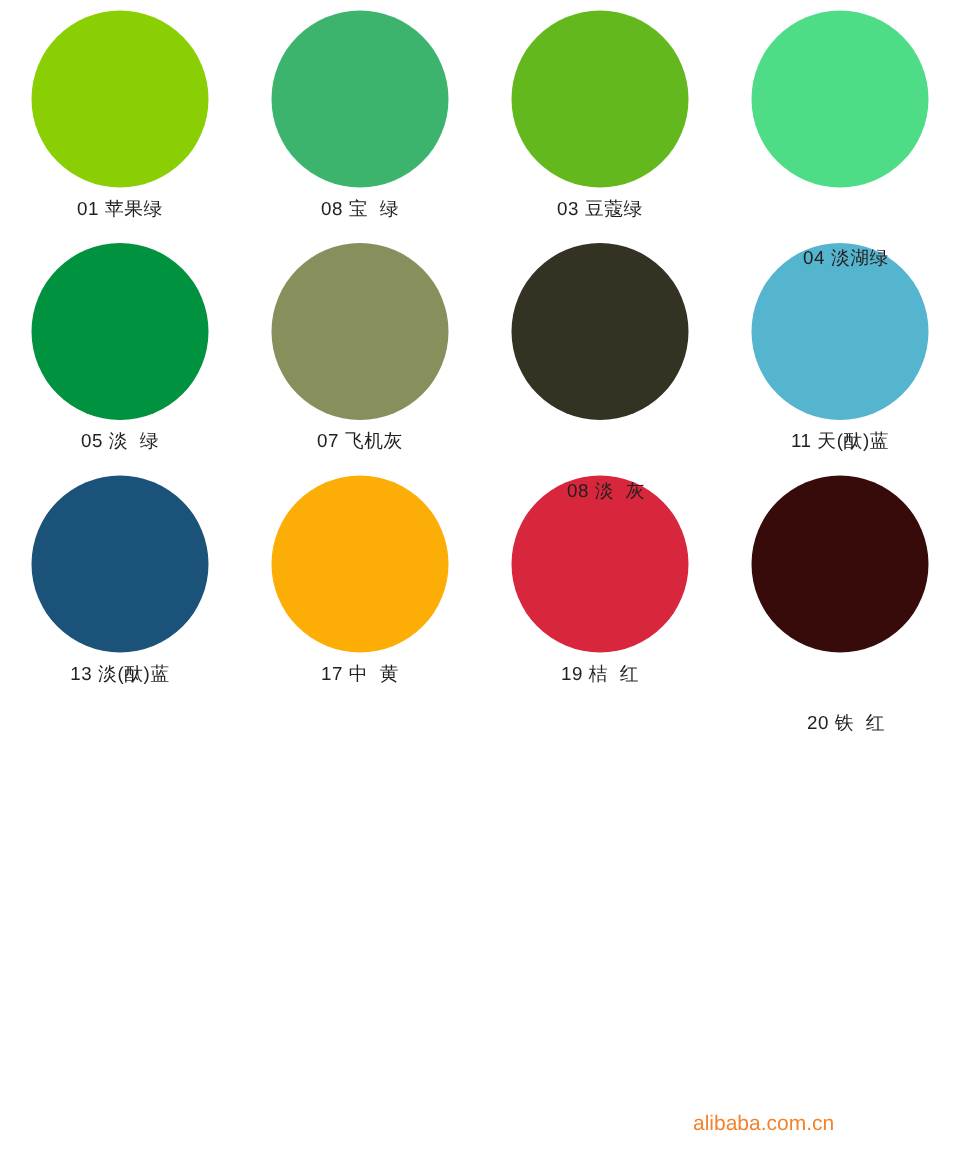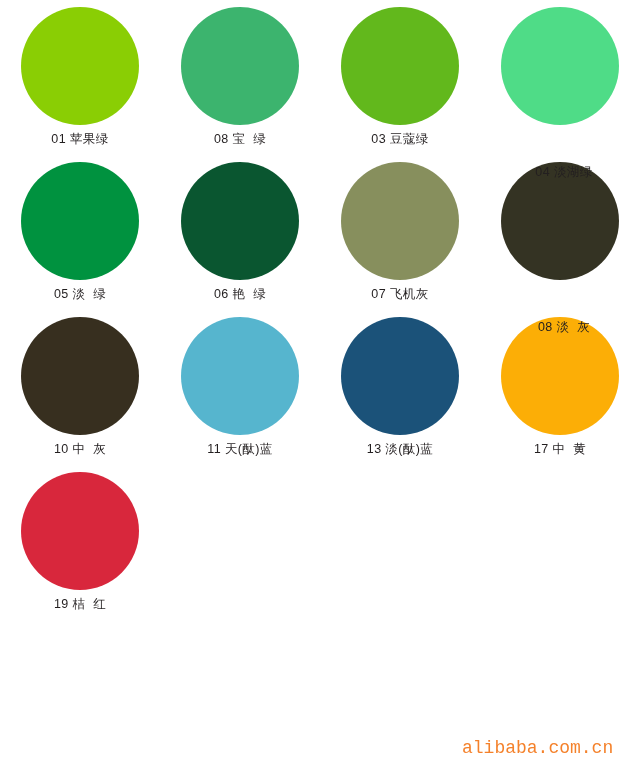--- a/index.html
+++ b/index.html
@@ -61,24 +61,24 @@
   
   .swatch-cell.col-4 .swatch-label {
     transform: translateX(4px);
     margin-top: 40px;
   }
 
   #watermark {
     position: absolute;
     left: 462px;
     top: 738px;
-    font-size: 18px;
+    font-size: 14px;
     line-height: 21px;
     color: #f47b20;
-    font-family: Liberation Mono, monospace;
+    font-family: Liberation Sans, sans-serif;
     letter-spacing: 0px;
     white-space: nowrap;
     pointer-events: none;
     opacity: 0.95;
   }
 </style>
 </head>
 <body>
 
 <div id="swatch-grid">
@@ -95,47 +95,43 @@
       <div class="swatch-label">03 豆蔻绿</div>
     </div>
     <div class="swatch-cell col-4">
       <div class="swatch-disc" style="background: rgb(79, 220, 135);"></div>
       <div class="swatch-label">04 淡湖绿</div>
     </div>
     <div class="swatch-cell col-1">
       <div class="swatch-disc" style="background: rgb(0, 146, 63);"></div>
       <div class="swatch-label">05 淡  绿</div>
     </div>
-    <div class="swatch-cell col-2">
-      <div class="swatch-disc" style="background: rgb(10, 86, 48);"></div>
-      <div class="swatch-label">06 艳  绿</div>
-    </div>
     <div class="swatch-cell col-3">
       <div class="swatch-disc" style="background: rgb(135, 143, 93);"></div>
       <div class="swatch-label">07 飞机灰</div>
     </div>
     <div class="swatch-cell col-4">
       <div class="swatch-disc" style="background: rgb(52, 51, 35);"></div>
       <div class="swatch-label">08 淡  灰</div>
-    </div>
-    <div class="swatch-cell col-2">
-      <div class="swatch-disc" style="background: rgb(55, 47, 31);"></div>
-      <div class="swatch-label">10 中  灰</div>
     </div>
     <div class="swatch-cell col-3">
       <div class="swatch-disc" style="background: rgb(86, 181, 206);"></div>
       <div class="swatch-label">11 天(酞)蓝</div>
     </div>
     <div class="swatch-cell col-1">
       <div class="swatch-disc" style="background: rgb(27, 82, 121);"></div>
       <div class="swatch-label">13 淡(酞)蓝</div>
     </div>
     <div class="swatch-cell col-1">
       <div class="swatch-disc" style="background: rgb(252, 174, 6);"></div>
       <div class="swatch-label">17 中  黄</div>
     </div>
     <div class="swatch-cell col-3">
       <div class="swatch-disc" style="background: rgb(216, 39, 60);"></div>
       <div class="swatch-label">19 桔  红</div>
     </div>
+    <div class="swatch-cell col-4">
+      <div class="swatch-disc" style="background: rgb(56, 11, 11);"></div>
+      <div class="swatch-label">20 铁  红</div>
+    </div>
   </div>
 
 <div id="watermark" style="color: rgb(244, 123, 32);">alibaba.com.cn</div>
 
 </body></html>

